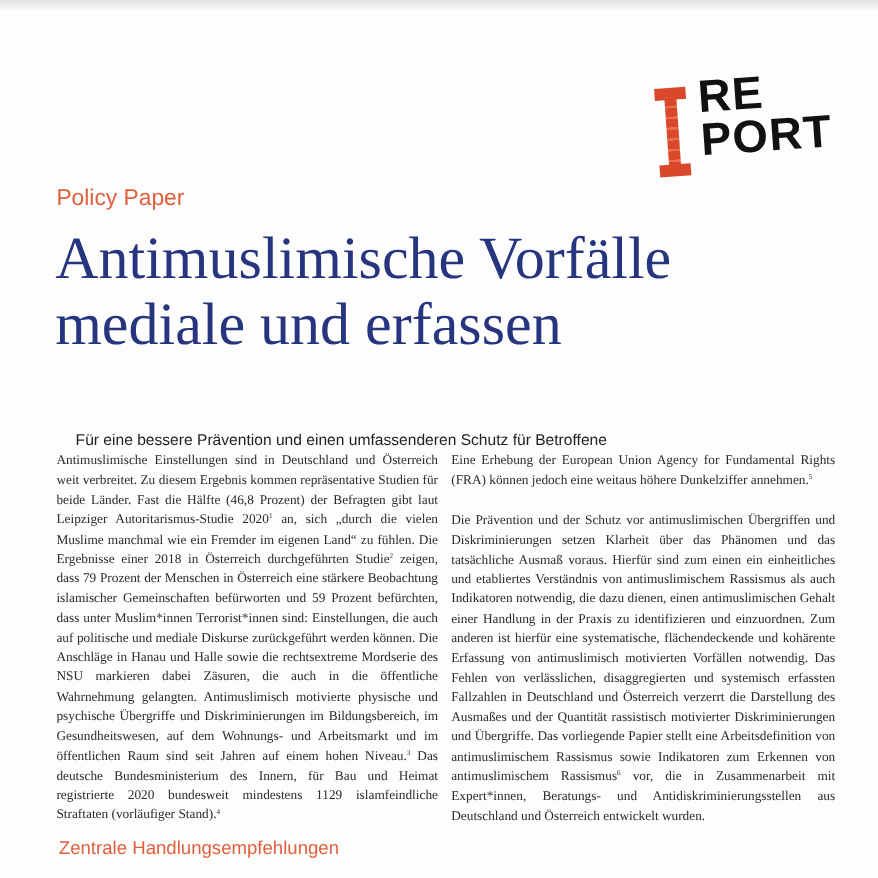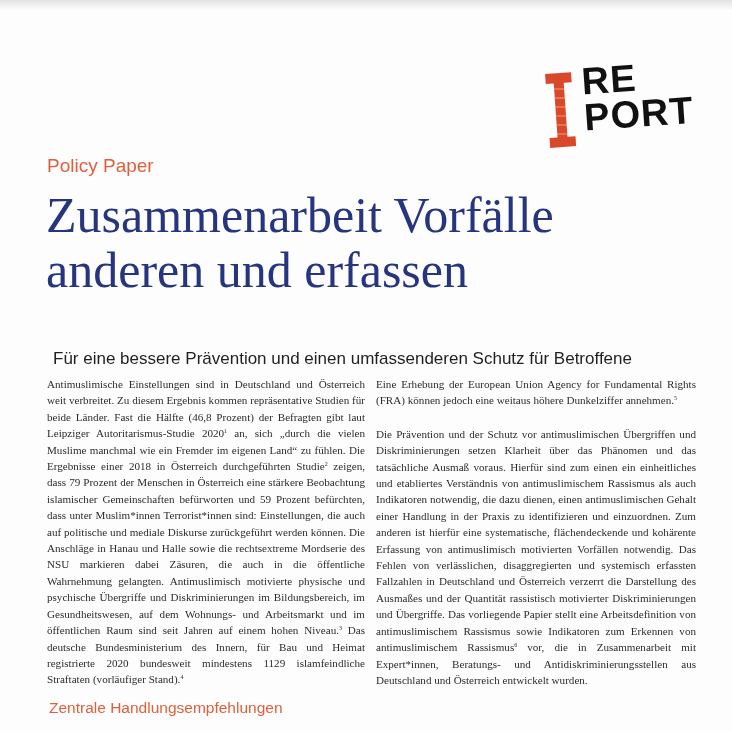--- a/index.html
+++ b/index.html
@@ -35,22 +35,22 @@
     font-family: "Liberation Sans", sans-serif; font-size: 19px;
     color: #e0603d; margin: 0; font-weight: 400;
   }
   .title {
     position: absolute; left: 46px; top: 188px; margin: 0;
     font-family: "Liberation Serif", serif; font-weight: 400;
     font-size: 50px; line-height: 55px; color: #27357f;
     width: 680px;
   }
   .subtitle {
-    position: absolute; left: 45px; top: 341px; margin: 8px;
-    font-family: "Liberation Sans", sans-serif; font-size: 17px;
+    position: absolute; left: 45px; top: 341px; margin: 18px;
+    font-family: "Liberation Sans", sans-serif; font-size: 13px;
     color: #1f1f1f; font-weight: 400;
   }
   .col {
     position: absolute; top: 376px; width: 318px;
     font-size: 11.1px; line-height: 16.4px; color: #2b2b2b;
     text-align: justify;
   }
   .col p { margin: 0; }
   .col-left { left: 47px; }
   .col-right { left: 376px; width: 320px; }
@@ -75,22 +75,22 @@
   </div>
   <div class="logo-text">
     <div>RE</div>
     <div>PORT</div>
   </div>
 </div>
 
 <p class="kicker">Policy Paper</p>
 
 <h1 class="title">
-  <span>Zusammenarbeit Vorfälle</span><br>
-  <span>anderen und erfassen</span>
+  <span>Antimuslimische Vorfälle</span><br>
+  <span>mediale und erfassen</span>
 </h1>
 
 <p class="subtitle">Für eine bessere Prävention und einen umfassenderen Schutz für Betroffene</p>
 
 <div class="col col-left">
   <p><span>Antimuslimische Einstellungen sind in Deutschland und Österreich weit verbreitet. Zu diesem Ergebnis kommen repräsentative Studien für beide Länder. Fast die Hälfte (46,8 Prozent) der Befragten gibt laut Leipziger Autoritarismus-Studie 2020</span><sup>1</sup><span> an, sich „durch die vielen Muslime manchmal wie ein Fremder im eigenen Land“ zu fühlen. Die Ergebnisse einer 2018 in Österreich durchgeführten Studie</span><sup>2</sup><span> zeigen, dass 79 Prozent der Menschen in Österreich eine stärkere Beobachtung islamischer Gemeinschaften befürworten und 59 Prozent befürchten, dass unter Muslim*innen Terrorist*innen sind: Einstellungen, die auch auf politische und mediale Diskurse zurückgeführt werden können. Die Anschläge in Hanau und Halle sowie die rechtsextreme Mordserie des NSU markieren dabei Zäsuren, die auch in die öffentliche Wahrnehmung gelangten. Antimuslimisch motivierte physische und psychische Übergriffe und Diskriminierungen im Bildungsbereich, im Gesundheitswesen, auf dem Wohnungs- und Arbeitsmarkt und im öffentlichen Raum sind seit Jahren auf einem hohen Niveau.</span><sup>3</sup><span> Das deutsche Bundesministerium des Innern, für Bau und Heimat registrierte 2020 bundesweit mindestens 1129 islamfeindliche Straftaten (vorläufiger Stand).</span><sup>4</sup></p>
 </div>
 
 <div class="col col-right">
   <p><span>Eine Erhebung der European Union Agency for Fundamental Rights (FRA) können jedoch eine weitaus höhere Dunkelziffer annehmen.</span><sup>5</sup></p>

